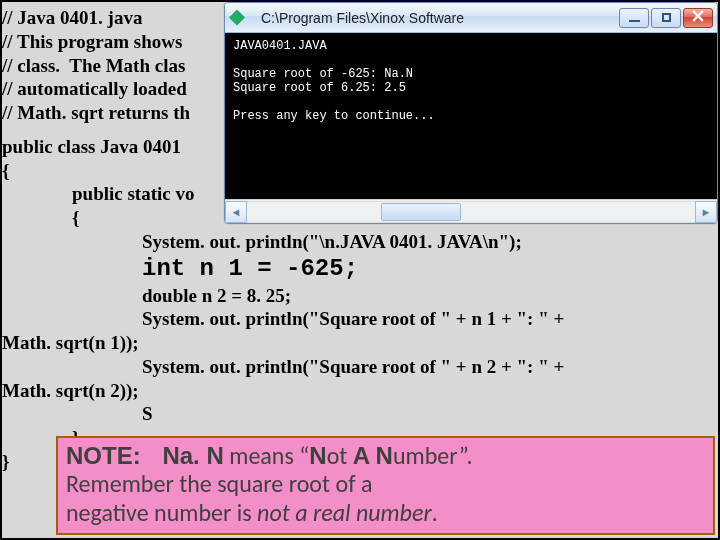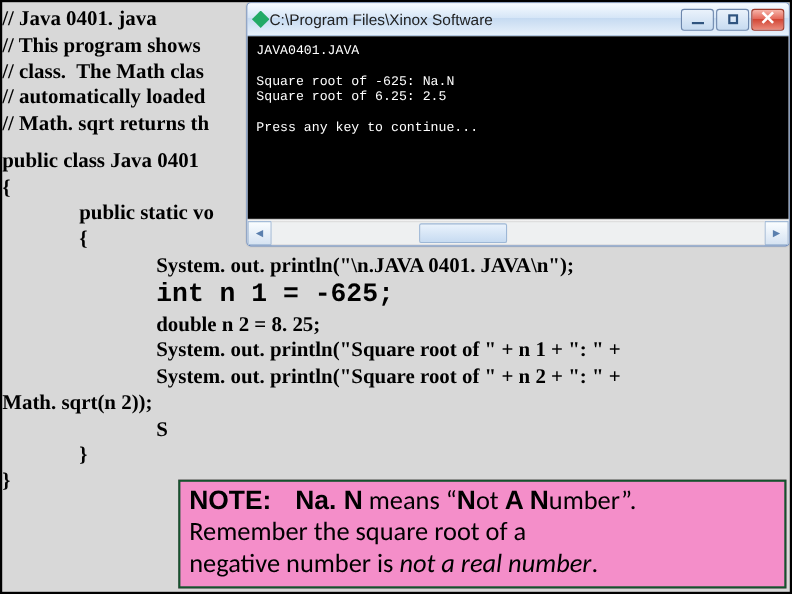--- a/index.html
+++ b/index.html
@@ -39,21 +39,21 @@
     border-radius: 4px;
     box-shadow: 0 0 0 1px rgba(0,0,0,.05);
     overflow: hidden;
   }
   .titlebar {
     height: 30px;
     background: linear-gradient(#f7fbff,#d6e6f7 45%,#c5daf1 46%,#e8f1fb);
     display: flex;
     align-items: center;
     padding: 0 4px;
-    gap: 0;
+    gap: 16px;
     border-bottom: 1px solid #9db7d6;
   }
   .app-icon {
     width: 16px; height: 16px;
     background: #2a6; display:inline-block;
     clip-path: polygon(50% 0,100% 50%,50% 100%,0 50%);
   }
   .title-text {
     font-family: "Segoe UI", Tahoma, sans-serif;
     font-size: 14px;
@@ -105,29 +105,29 @@
     font-size:11px;color:#5a7fae;
   }
   .scroll-track{flex:1;background:#eef0f1;position:relative;height:22px;border-top:1px solid #dcdcdc;border-bottom:1px solid #dcdcdc;}
   .scroll-thumb{position:absolute;left:30%;width:80px;height:18px;top:1px;background:linear-gradient(#e9f2fc,#c7dbf1);border:1px solid #9db7d6;border-radius:2px;}
 
   
   .note-box {
     position:absolute;
     right:3px;
     bottom:3px;
-    width:553px;
+    width:659px;
     background:#f48ec9;
-    border:2px solid #14532d;
+    border:2px solid #a16207;
     padding:4px 8px 6px;
     font-family: Calibri, Arial, sans-serif;
     font-size:24px;
     font-weight:normal;
     line-height:1.18;
-    color:#000000;
+    color:#404040;
   }
   .note-box .ital { font-style: italic; }
   .note-strong { font-family: Arial, sans-serif; font-weight:900; }
 </style>
 </head>
 <body>
 
 <div class="code-area">
   <div class="code-line">// Java 0401. java</div>
   <div class="code-line">// This program shows</div>
@@ -136,20 +136,21 @@
   <div class="code-line">// Math. sqrt returns th</div>
   <div class="code-line" style="height:10px"></div>
   <div class="code-line">public class Java 0401</div>
   <div class="code-line">{</div>
   <div class="code-line indent1">public static vo</div>
   <div class="code-line indent1">{</div>
   <div class="code-line indent2">System. out. println("\n.JAVA 0401. JAVA\n");</div>
   <div class="code-line indent2 bigint">int n 1 = -625;</div>
   <div class="code-line indent2">double n 2 = 8. 25;</div>
   <div class="code-line indent2">System. out. println("Square root of " + n 1 + ": " +</div>
+  <div class="code-line">Math. sqrt(n 1));</div>
   <div class="code-line indent2">System. out. println("Square root of " + n 2 + ": " +</div>
   <div class="code-line">Math. sqrt(n 2));</div>
   <div class="code-line indent2">S</div>
   <div class="code-line indent1">}</div>
   <div class="code-line">}</div>
 </div>
 
 <div class="console-window">
   <div class="titlebar">
     <span class="app-icon"></span>

